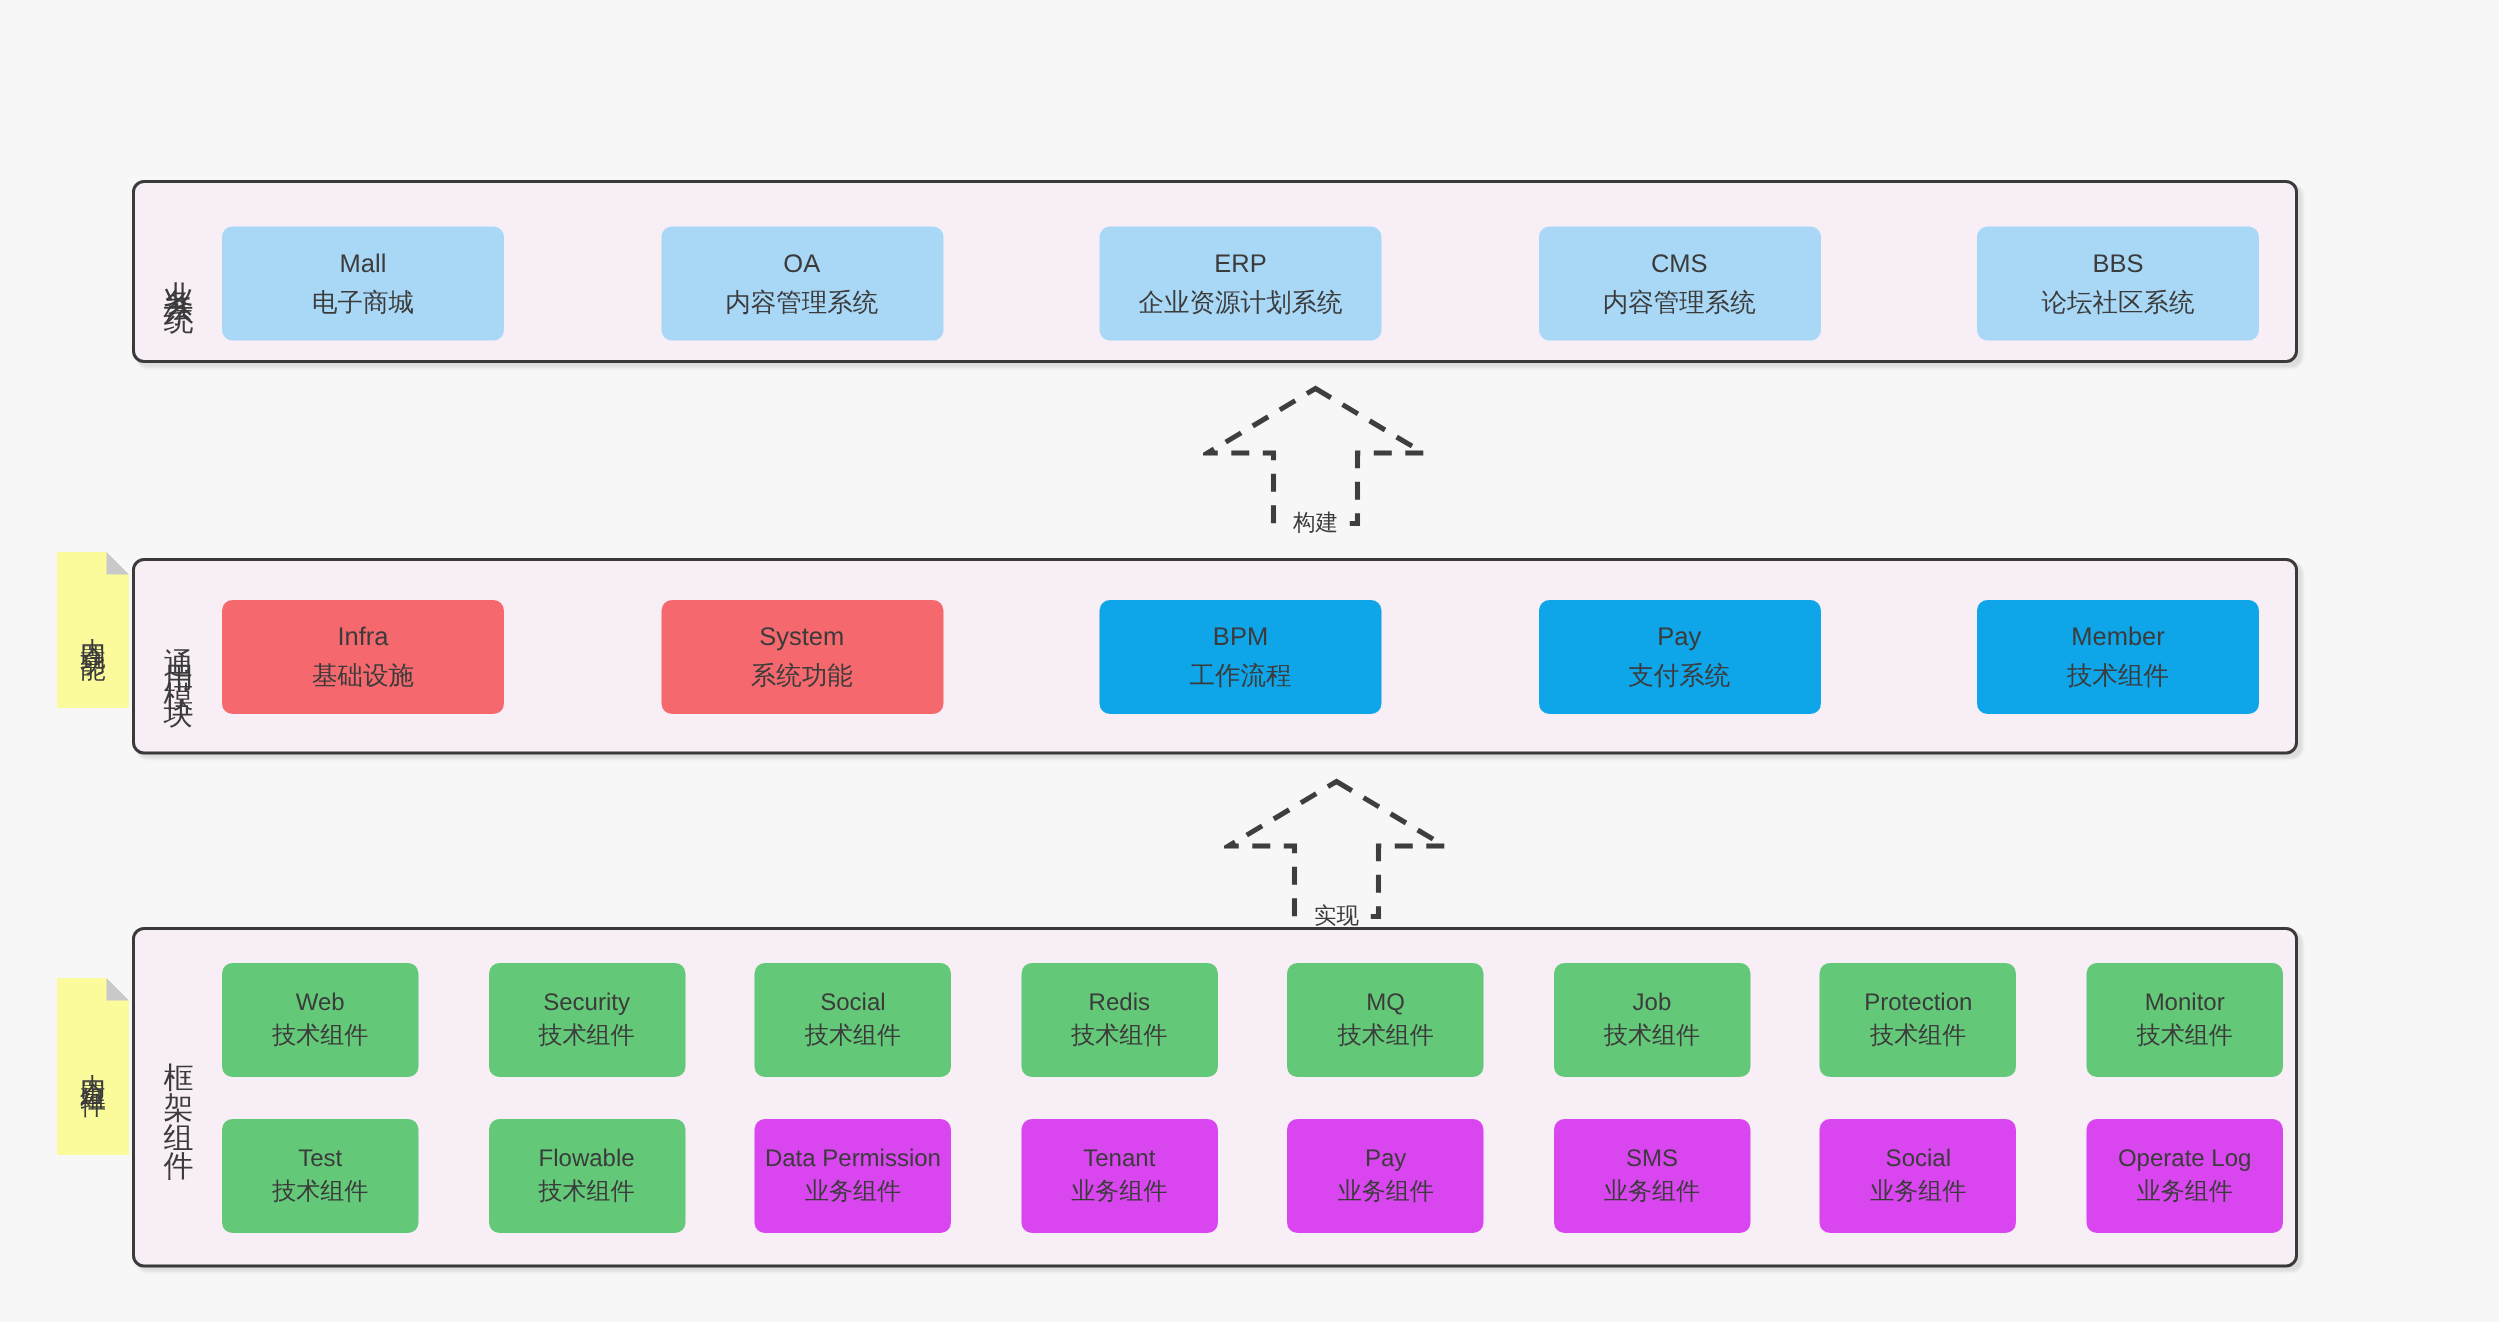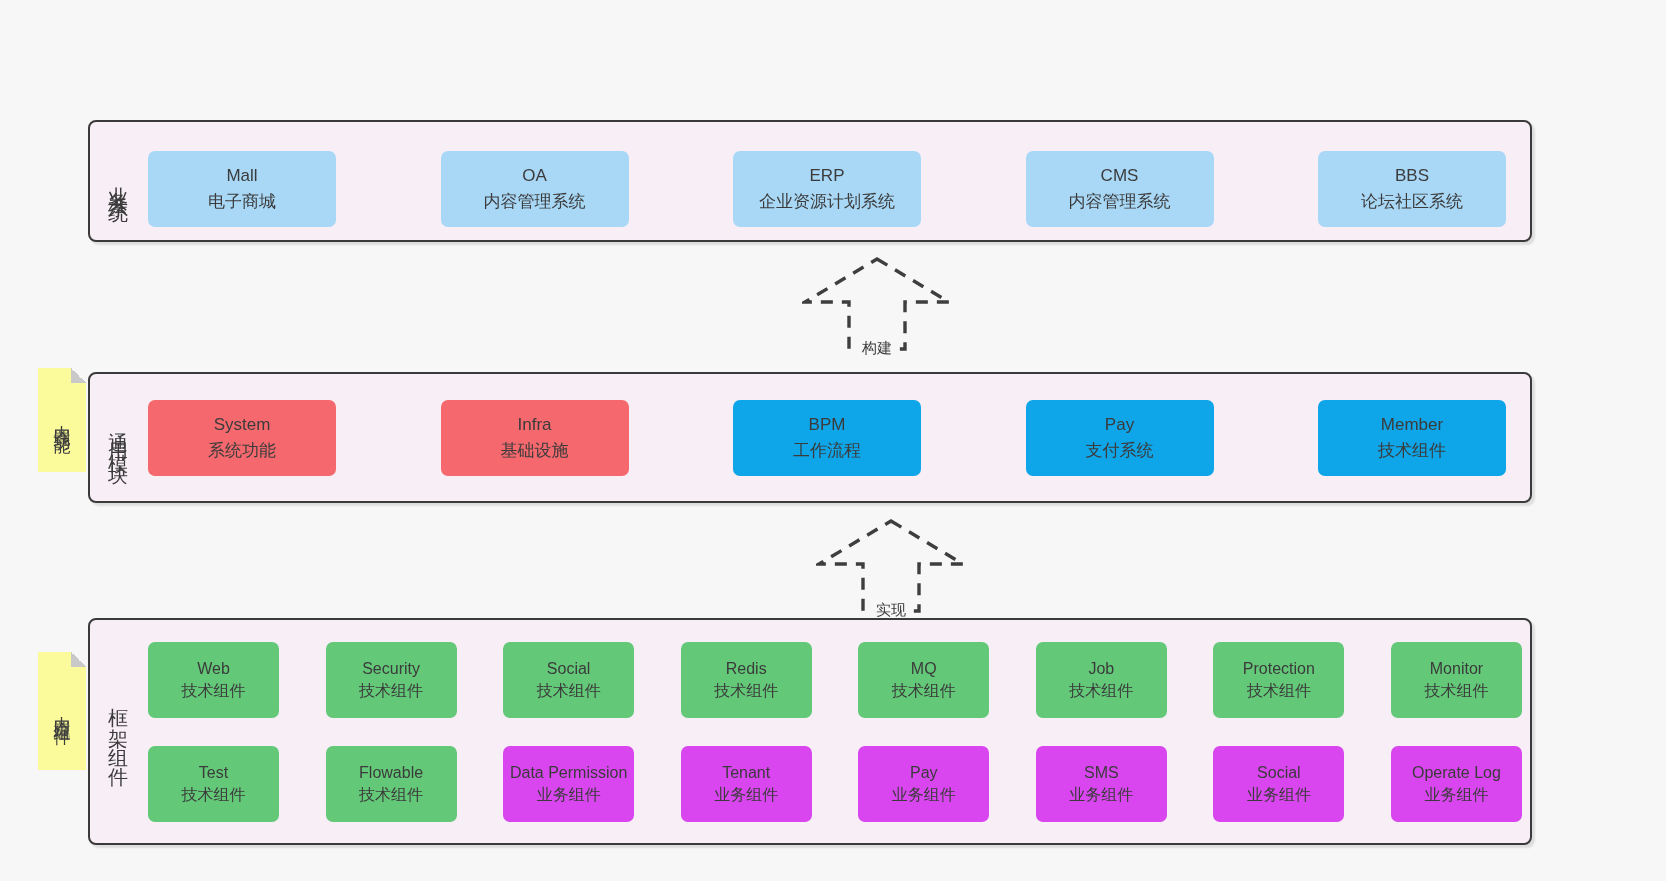--- a/index.html
+++ b/index.html
@@ -107,26 +107,26 @@
 <div class="sticky" style="top:368px;height:104px;">
   <span class="vtext">内置功能</span>
 </div>
 
 <div class="layer" style="top:372px;height:131px;">
   <div class="layer-label">
     <span class="vtext ls-md">通用模块</span>
   </div>
   <div class="row-flex">
     <div class="box box-lg v-red">
+      <span>Infra</span>
+      <span>基础设施</span>
+    </div>
+    <div class="box box-lg v-red">
       <span>System</span>
       <span>系统功能</span>
-    </div>
-    <div class="box box-lg v-red">
-      <span>Infra</span>
-      <span>基础设施</span>
     </div>
     <div class="box box-lg v-pink">
       <span>BPM</span>
       <span>工作流程</span>
     </div>
     <div class="box box-lg v-pink">
       <span>Pay</span>
       <span>支付系统</span>
     </div>
     <div class="box box-lg v-pink">

